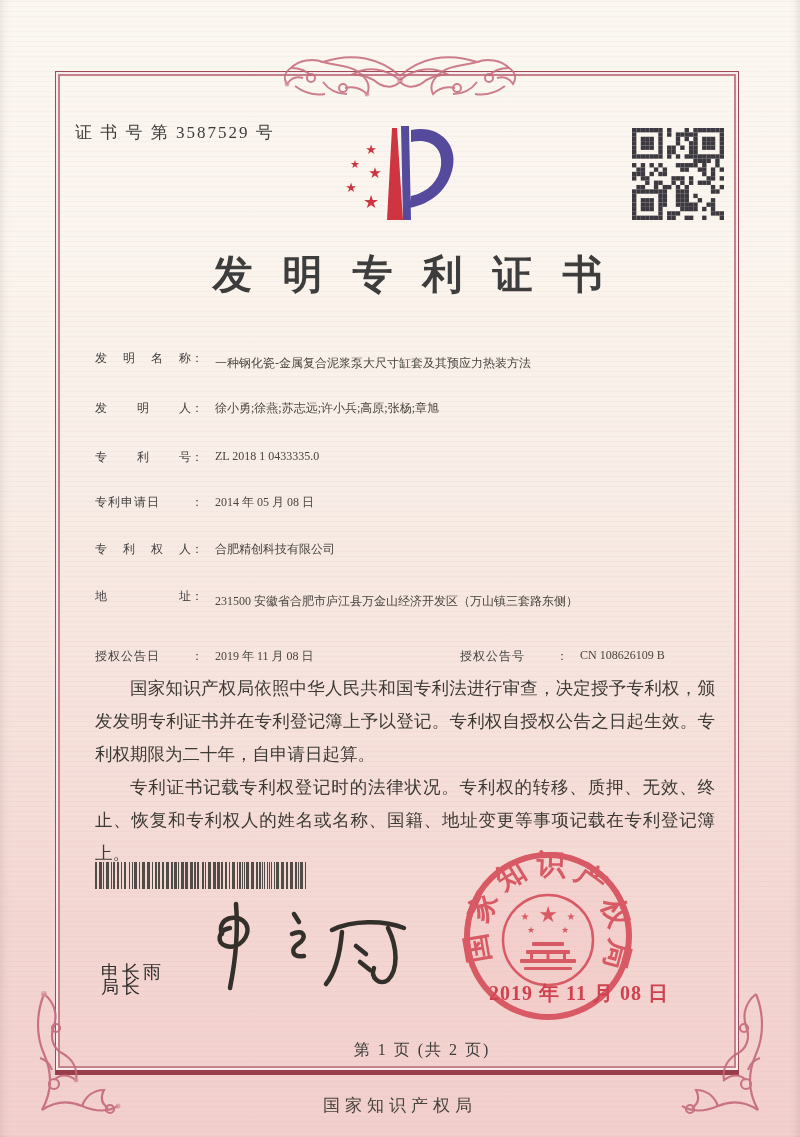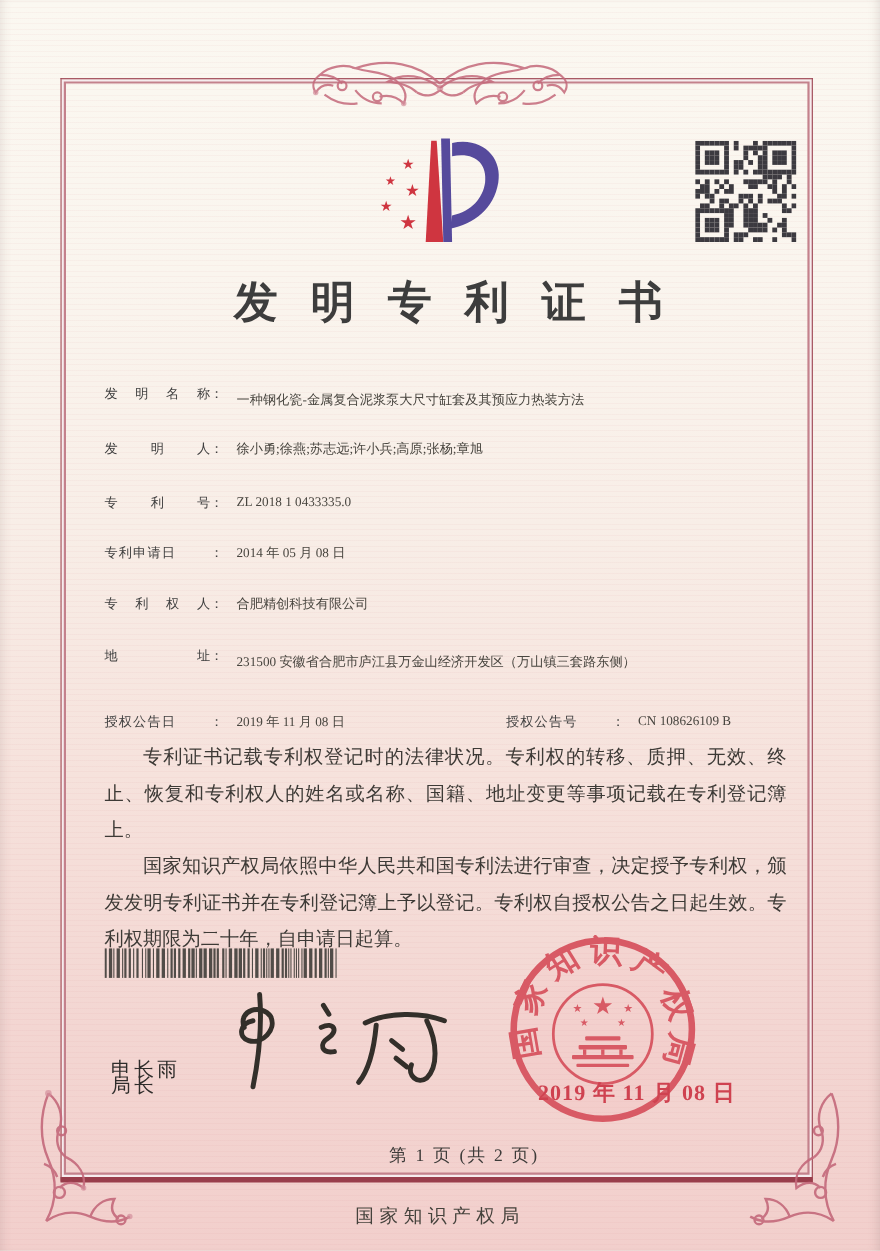--- a/index.html
+++ b/index.html
@@ -95,20 +95,21 @@
       <path d="M30,64 C42,70 48,80 46,92 C38,86 30,86 24,92"></path>
       <path d="M12,122 C24,114 38,112 52,118 C66,124 78,124 88,118"></path>
       <path d="M52,118 C56,108 64,102 74,102 C70,110 72,116 78,120"></path>
       <circle cx="24" cy="96" r="5"></circle>
       <circle cx="80" cy="121" r="4"></circle>
       <circle cx="26" cy="40" r="4"></circle>
       <path d="M10,70 C16,72 20,76 22,82"></path>
     </g>
   </svg>
 
+  <div class="abs cert-no">证 书 号 第 3587529 号</div>
 
   <svg class="abs logo" viewBox="0 0 125 112">
     <g fill="#cf3540">
       <text x="36" y="38" font-size="13" text-anchor="middle">★</text>
       <text x="20" y="52" font-size="11" text-anchor="middle">★</text>
       <text x="40" y="62" font-size="15" text-anchor="middle">★</text>
       <text x="16" y="76" font-size="13" text-anchor="middle">★</text>
       <text x="36" y="92" font-size="18" text-anchor="middle">★</text>
     </g>
     <polygon points="57,12 62,12 68,104 52,104" fill="#cf3540"></polygon>
@@ -368,22 +369,22 @@
   <div class="abs frow" style="top:648px">
     <span class="pair2" style="width:362px">
       <span class="flabel5">授权公告日</span><span class="fcolon">：</span><span class="fvalue">2019 年 11 月 08 日</span>
     </span>
     <span class="pair2">
       <span class="flabel5">授权公告号</span><span class="fcolon">：</span><span class="fvalue">CN 108626109 B</span>
     </span>
   </div>
 
   <div class="abs body-text">
+    <p>国家知识产权局依照中华人民共和国专利法进行审查，决定授予专利权，颁发发明专利证书并在专利登记簿上予以登记。专利权自授权公告之日起生效。专利权期限为二十年，自申请日起算。</p>
     <p>专利证书记载专利权登记时的法律状况。专利权的转移、质押、无效、终止、恢复和专利权人的姓名或名称、国籍、地址变更等事项记载在专利登记簿上。</p>
-    <p>国家知识产权局依照中华人民共和国专利法进行审查，决定授予专利权，颁发发明专利证书并在专利登记簿上予以登记。专利权自授权公告之日起生效。专利权期限为二十年，自申请日起算。</p>
   </div>
 
   <div class="abs barcode" id="barcode"><svg viewBox="0 0 216 27" width="216" height="27">
         <rect x="0" y="0" width="2" height="27" fill="#514c48"></rect>
         <rect x="4" y="0" width="3" height="27" fill="#514c48"></rect>
         <rect x="8" y="0" width="1" height="27" fill="#514c48"></rect>
         <rect x="11" y="0" width="3" height="27" fill="#514c48"></rect>
         <rect x="16" y="0" width="1" height="27" fill="#514c48"></rect>
         <rect x="18" y="0" width="2" height="27" fill="#514c48"></rect>
         <rect x="22" y="0" width="2" height="27" fill="#514c48"></rect>

